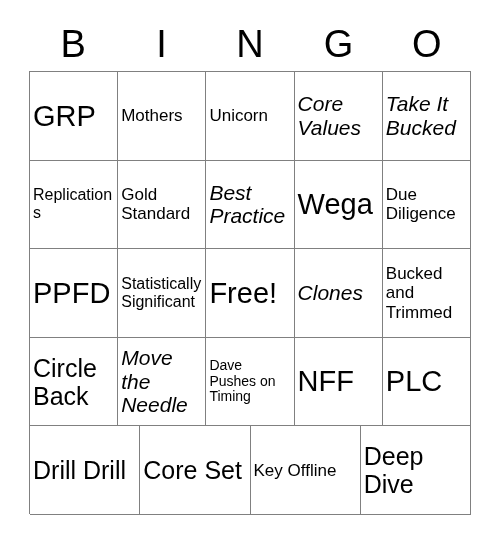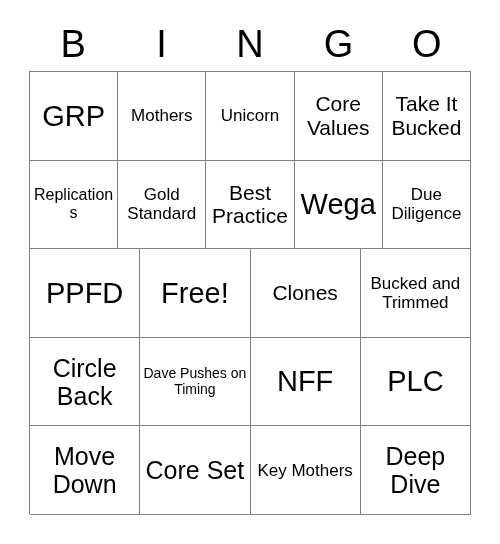--- a/index.html
+++ b/index.html
@@ -56,36 +56,36 @@
     height: 88.6px;
   }
   .cell {
     flex: 1 1 0;
     box-sizing: border-box;
     border-right: 1px solid #808080;
     border-bottom: 1px solid #808080;
     display: flex;
     align-items: center;
     justify-content: center;
-    text-align: center;
+    text-align: left;
     padding: 2px 3px;
     background: #ffffff;
     overflow: hidden;
   }
   .cell-text {
     display: block;
     width: 100%;
     line-height: 1.12;
     word-wrap: break-word;
     hyphens: none;
   }
   
   .fs-xl .cell-text { font-size: 29px; }
   .fs-lg .cell-text { font-size: 25px; }
-  .fs-md .cell-text { font-size: 21px; }
+  .fs-md .cell-text { font-size: 21px; font-style: italic; }
   .fs-sm .cell-text { font-size: 17px; }
   .fs-xs .cell-text { font-size: 14px; }
   .fs-xxs .cell-text { font-size: 16px; }
 </style>
 </head>
 <body>
 
 <div id="card">
 
   <div id="header-row">
@@ -131,55 +131,61 @@
         </div>
       <div class="cell fs-sm">
           <span class="cell-text">Due Diligence</span>
         </div>
     </div>
 
     <div class="grid-row">
       <div class="cell fs-xl">
           <span class="cell-text">PPFD</span>
         </div>
+      <div class="cell fs-xxs">
+          <span class="cell-text">Statistically Significant</span>
+        </div>
       <div class="cell fs-xl">
           <span class="cell-text">Free!</span>
         </div>
       <div class="cell fs-md">
           <span class="cell-text">Clones</span>
         </div>
       <div class="cell fs-sm">
           <span class="cell-text">Bucked and Trimmed</span>
         </div>
     </div>
 
     <div class="grid-row">
       <div class="cell fs-lg">
           <span class="cell-text">Circle Back</span>
         </div>
+      <div class="cell fs-md">
+          <span class="cell-text">Move the Needle</span>
+        </div>
       <div class="cell fs-xs">
           <span class="cell-text">Dave Pushes on Timing</span>
         </div>
       <div class="cell fs-xl">
           <span class="cell-text">NFF</span>
         </div>
       <div class="cell fs-xl">
           <span class="cell-text">PLC</span>
         </div>
     </div>
 
     <div class="grid-row">
       <div class="cell fs-lg">
-          <span class="cell-text">Move Down</span>
+          <span class="cell-text">Drill Drill</span>
         </div>
       <div class="cell fs-lg">
           <span class="cell-text">Core Set</span>
         </div>
       <div class="cell fs-sm">
-          <span class="cell-text">Key Mothers</span>
+          <span class="cell-text">Key Offline</span>
         </div>
       <div class="cell fs-lg">
           <span class="cell-text">Deep Dive</span>
         </div>
     </div>
 
   </div>
 </div>
 
 </body></html>

